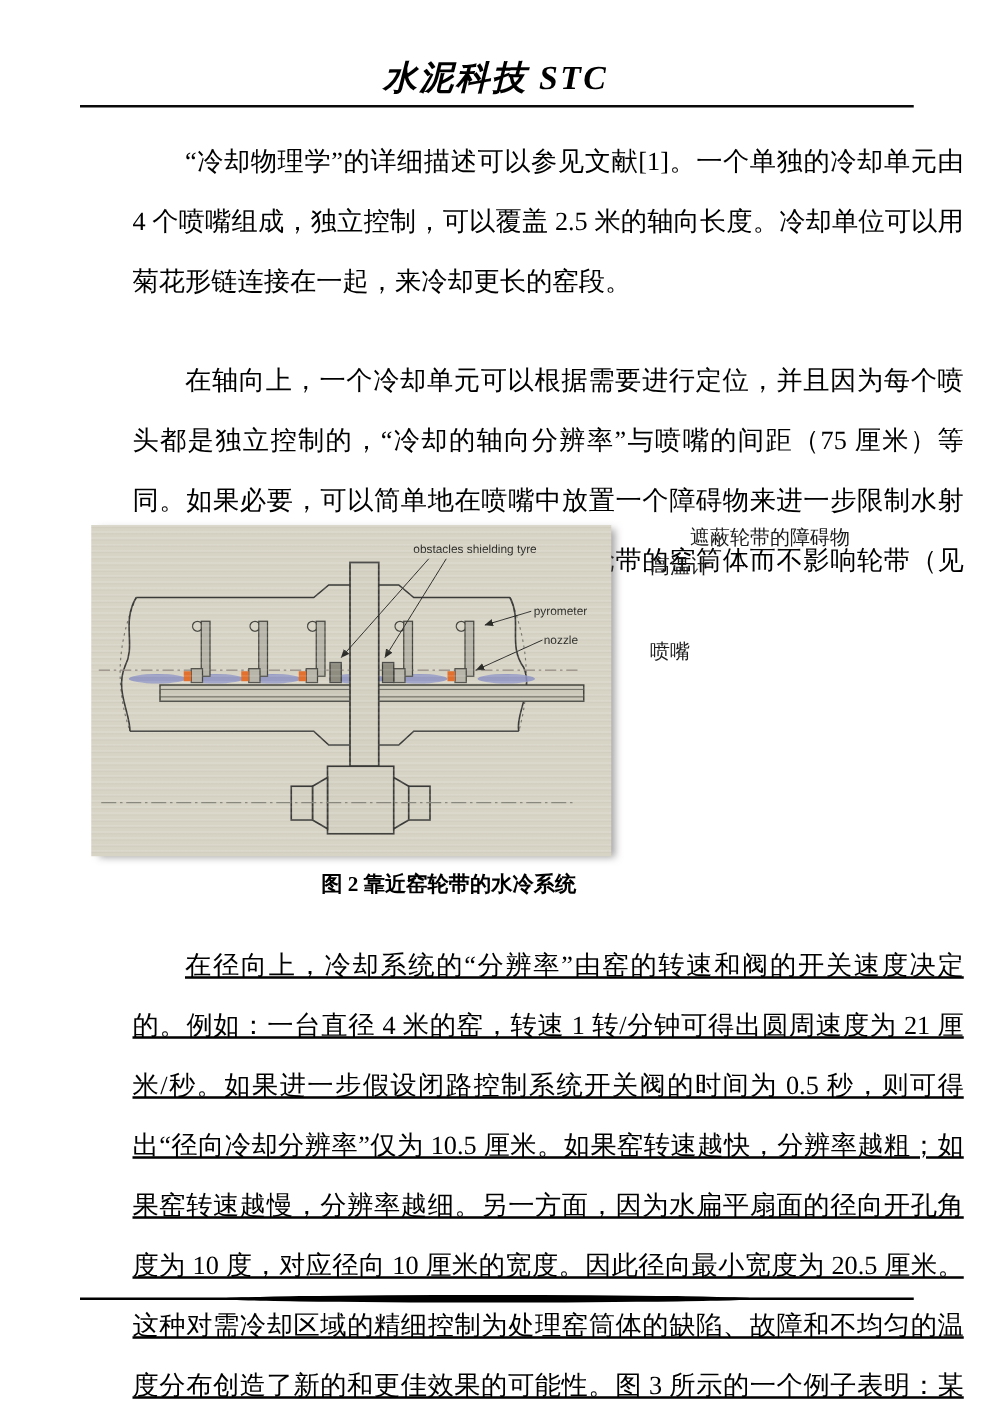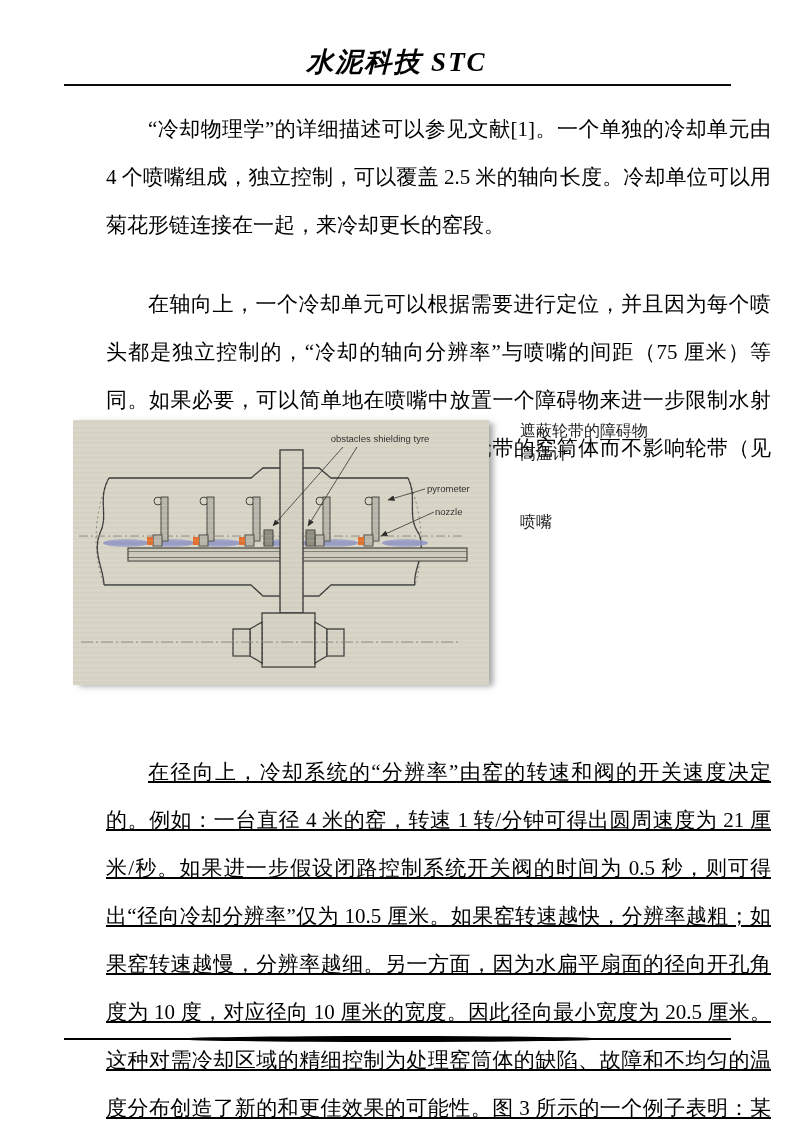--- a/index.html
+++ b/index.html
@@ -30,21 +30,21 @@
   .figure-image .scanlines {
     position:absolute; inset:0; pointer-events:none;
     background:repeating-linear-gradient(180deg,
       rgba(255,255,255,0.10) 0px, rgba(255,255,255,0.10) 1px,
       rgba(120,115,95,0.06) 2px, rgba(0,0,0,0) 3px, rgba(0,0,0,0) 5px);
   }
   .side-label {
     position:absolute; left:520px; font-size:16px; line-height:20px;
     font-family:"Liberation Sans","DejaVu Sans",sans-serif; color:#1c1c1c;
   }
-  .side-label.s0 { top:421px; }
+  .side-label.s0 { top:421px;margin-left:32px; }
   .side-label.s1 { top:444px;text-align:center; }
   .side-label.s2 { top:512px; }
   .figure-caption {
     position:absolute; left:66px; top:696px; width:586px; text-align:center;
     font-size:17px; font-weight:bold;
   }
   .footer-rule { position:absolute; top:1036px; left:64px; width:667px; height:7px; }
   .footer-rule .base { position:absolute; top:2px; left:0; right:0; height:2px; background:#000; }
   .footer-rule .lens { position:absolute; top:0; left:17%; width:64%; height:6px; background:#000; border-radius:50%; }
   .footer-text {
@@ -162,20 +162,21 @@
         <line x1="361" y1="92" x2="308" y2="116" stroke="#2b2b28" stroke-width="0.8" marker-end="url(#ah)"></line>
       </g>
     </svg>
     <div class="scanlines"></div>
   </div>
 
   <div class="side-label s0">遮蔽轮带的障碍物</div>
   <div class="side-label s1">高温计</div>
   <div class="side-label s2">喷嘴</div>
 
+  <div class="figure-caption">图 2 靠近窑轮带的水冷系统</div>
 
   <p class="para p4">在径向上，冷却系统的“分辨率”由窑的转速和阀的开关速度决定的。例如：一台直径 4 米的窑，转速 1 转/分钟可得出圆周速度为 21 厘米/秒。如果进一步假设闭路控制系统开关阀的时间为 0.5 秒，则可得出“径向冷却分辨率”仅为 10.5 厘米。如果窑转速越快，分辨率越粗；如果窑转速越慢，分辨率越细。另一方面，因为水扁平扇面的径向开孔角度为 10 度，对应径向 10 厘米的宽度。因此径向最小宽度为 20.5 厘米。这种对需冷却区域的精细控制为处理窑筒体的缺陷、故障和不均匀的温度分布创造了新的和更佳效果的可能性。图 3 所示的一个例子表明：某处耐火材料过于薄弱或部分损坏导致温度分布不均匀，损坏处的筒体问题升高，</p>
 
   <div class="footer-rule">
     <div class="base"></div>
     <div class="lens"></div>
   </div>
 
 </div>
 

